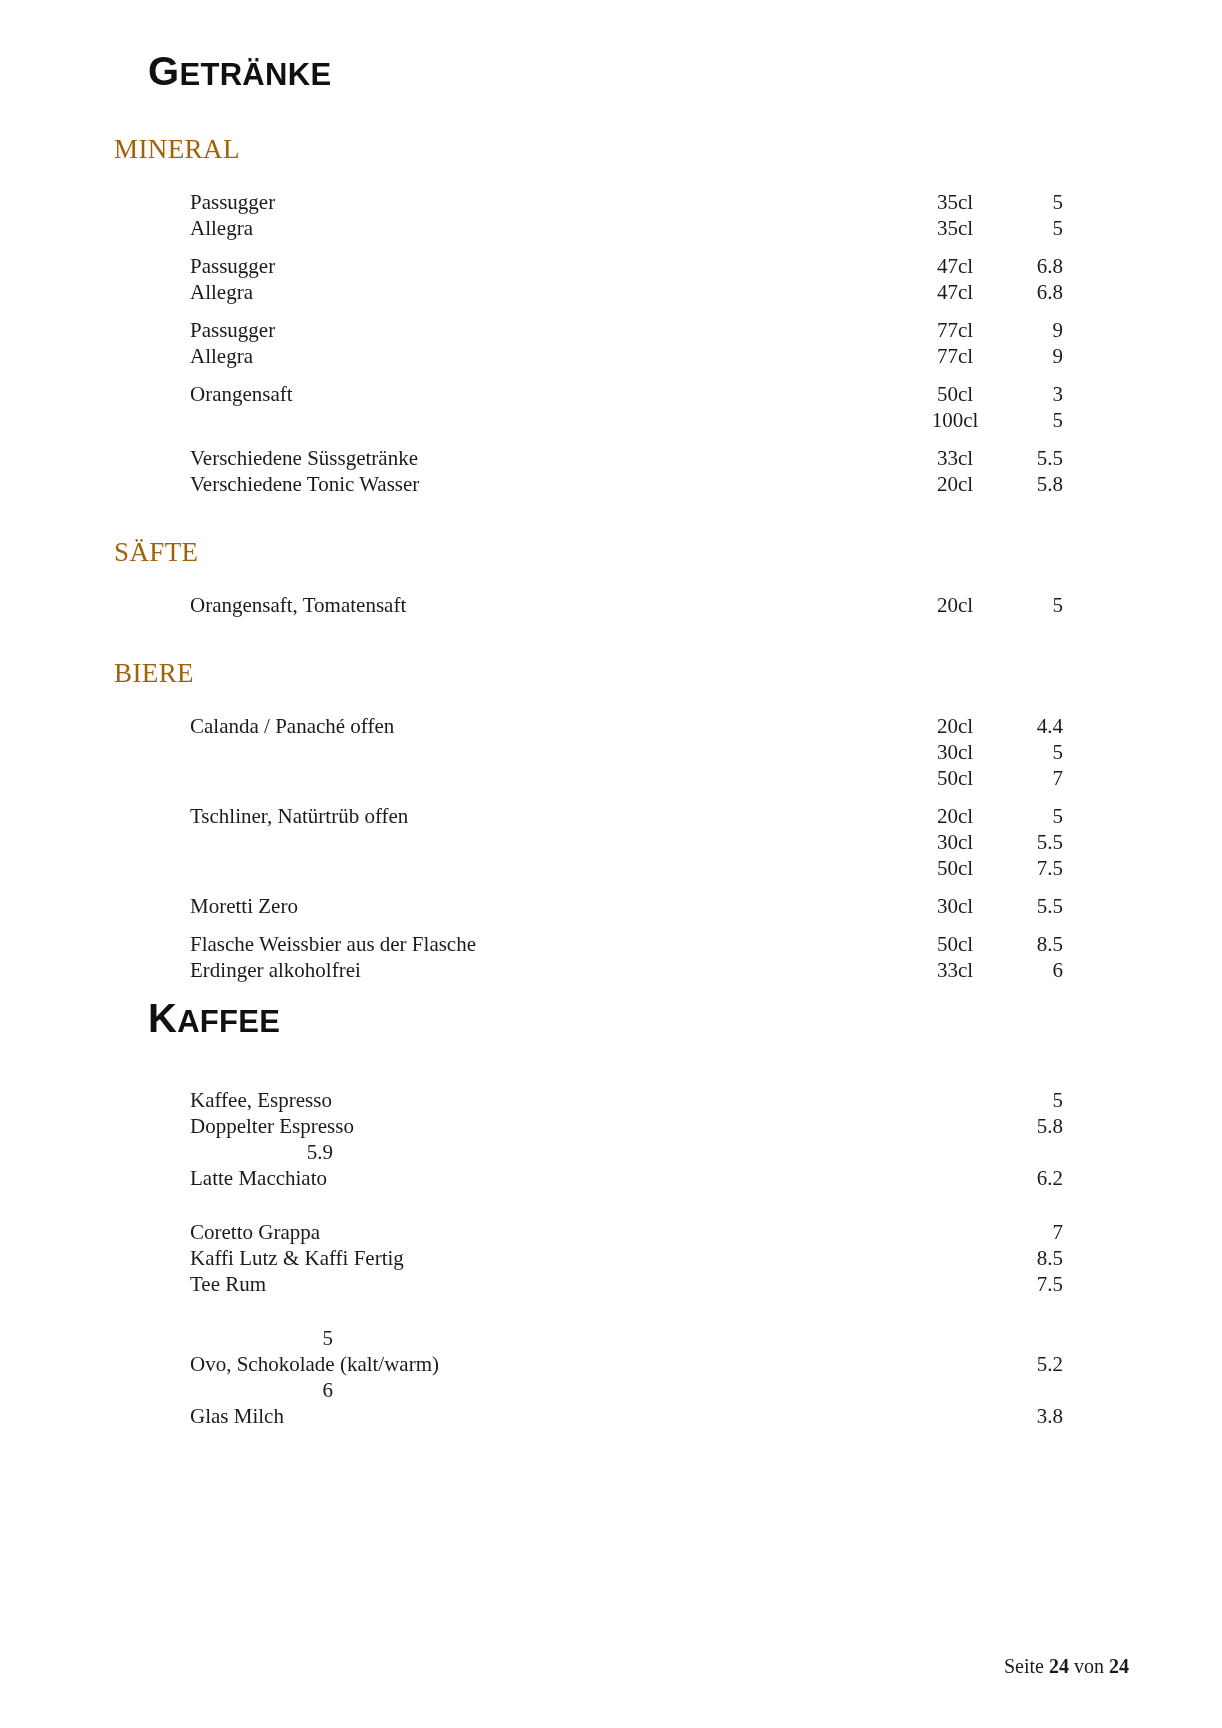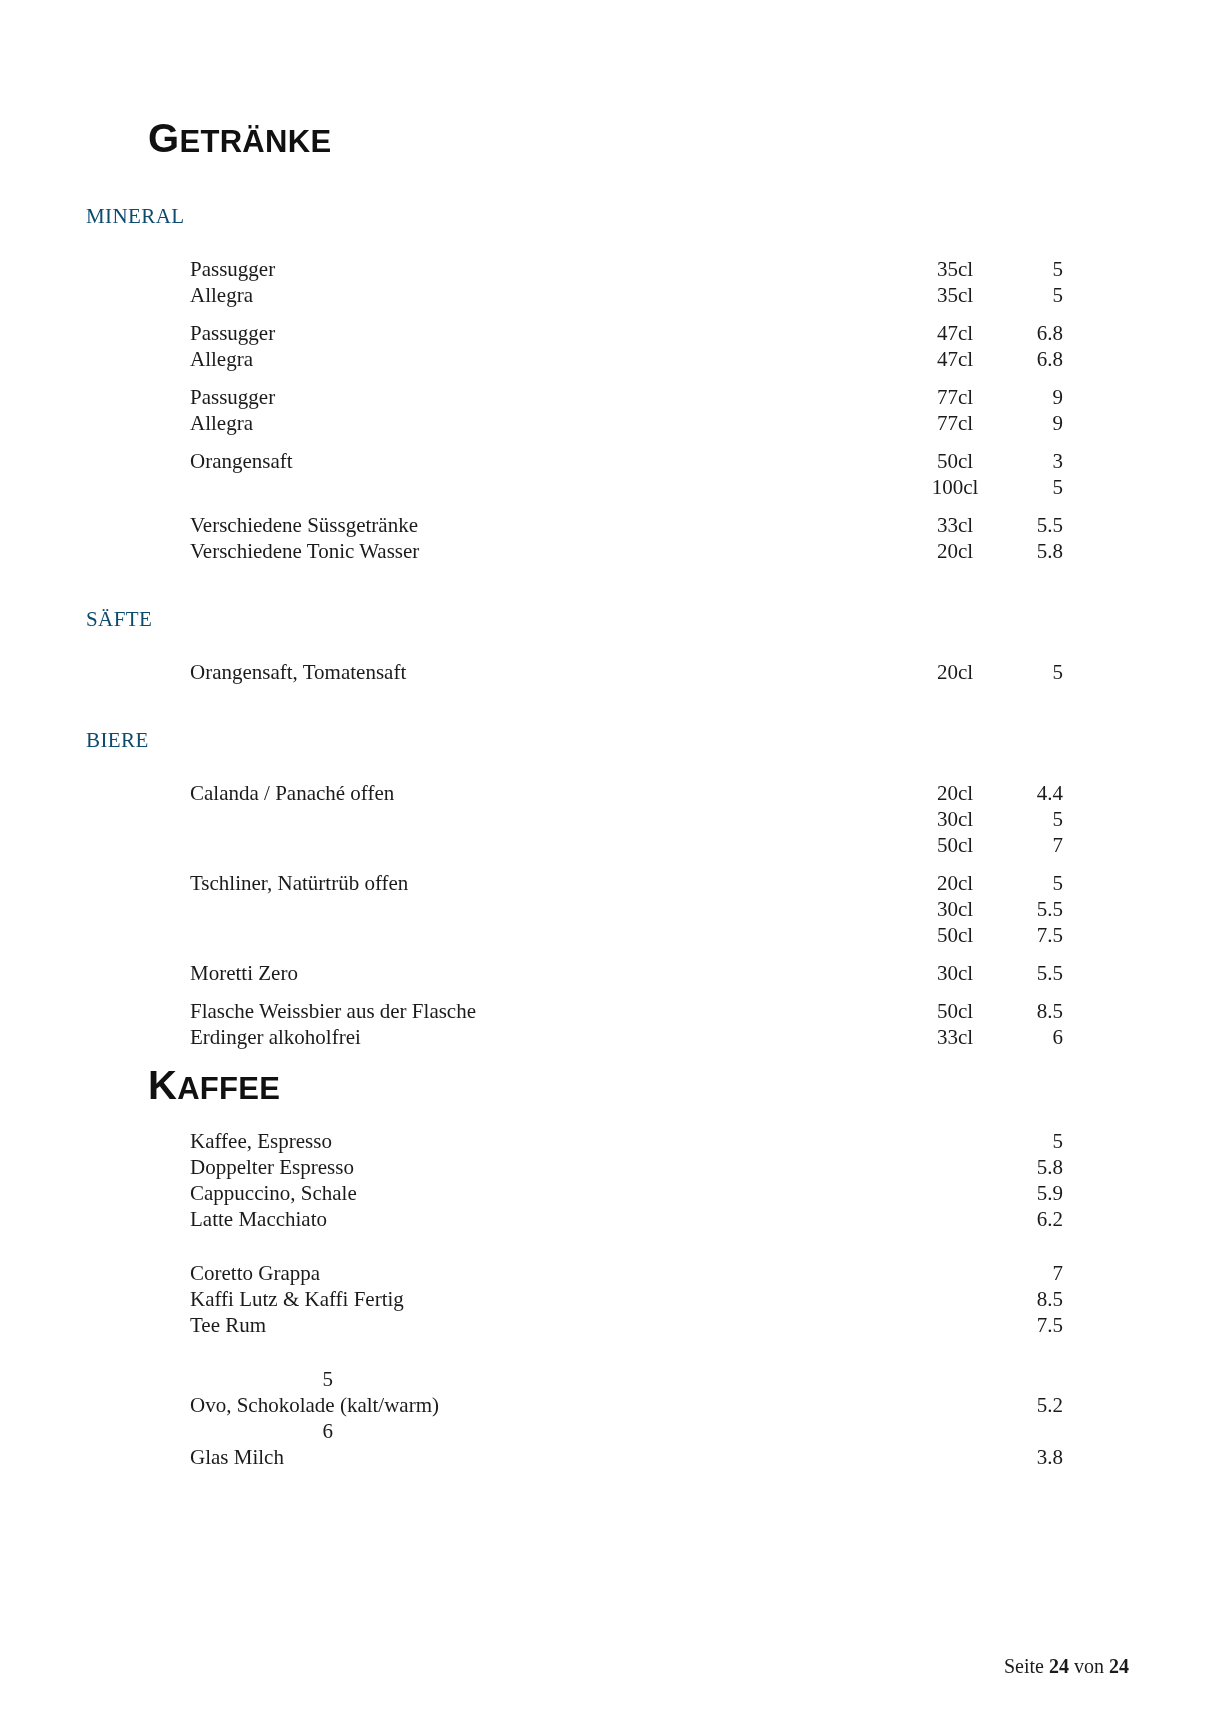--- a/index.html
+++ b/index.html
@@ -4,45 +4,45 @@
 <style>
   html, body { margin: 0; padding: 0; }
   body {
     width: 1222px; height: 1728px;
     background: #ffffff;
     font-family: "Liberation Serif", serif;
     color: #1b1b1b;
     position: relative;
     overflow: hidden;
   }
-  .content { padding-top: 119px; }
+  .content { padding-top: 52px; }
 
   .section-title {
     margin: 0 0 0 148px;
     font-family: "Liberation Sans", sans-serif;
     font-weight: 700;
     font-size: 31px;
     line-height: 38px;
     letter-spacing: 0.3px;
     text-transform: uppercase;
     color: #111111;
   }
   .section-title::first-letter { font-size: 40px; }
   .section + .section .section-title { margin-top: 16px; }
 
   .subsection-heading {
-    margin: 42px 0 27px 86px;
-    font-size: 21px;
+    margin: 42px 0 27px 114px;
+    font-size: 27px;
     line-height: 26px;
     font-weight: 400;
     letter-spacing: 0.4px;
-    color: #0c4a6e;
-  }
-
-  .subsection.no-heading .groups { margin-top: 20px; }
+    color: #a16207;
+  }
+
+  .subsection.no-heading .groups { margin-top: 46px; }
   .group + .group { margin-top: 12px; }
   .subsection.no-heading .group + .group { margin-top: 28px; }
 
   .row {
     display: flex;
     margin-left: 190px;
     width: 873px;               
     font-size: 21px;
     line-height: 26px;
   }
@@ -211,21 +211,20 @@
               <span class="name">Kaffee, Espresso</span>
               <span class="size"></span>
               <span class="price">5</span>
             </div>
             <div class="row">
               <span class="name">Doppelter Espresso</span>
               <span class="size"></span>
               <span class="price">5.8</span>
             </div>
             <div class="row">
-              <span class="name">Cappuccino, Schale</span>
               <span class="size"></span>
               <span class="price">5.9</span>
             </div>
             <div class="row">
               <span class="name">Latte Macchiato</span>
               <span class="size"></span>
               <span class="price">6.2</span>
             </div>
           </div>
           <div class="group">

